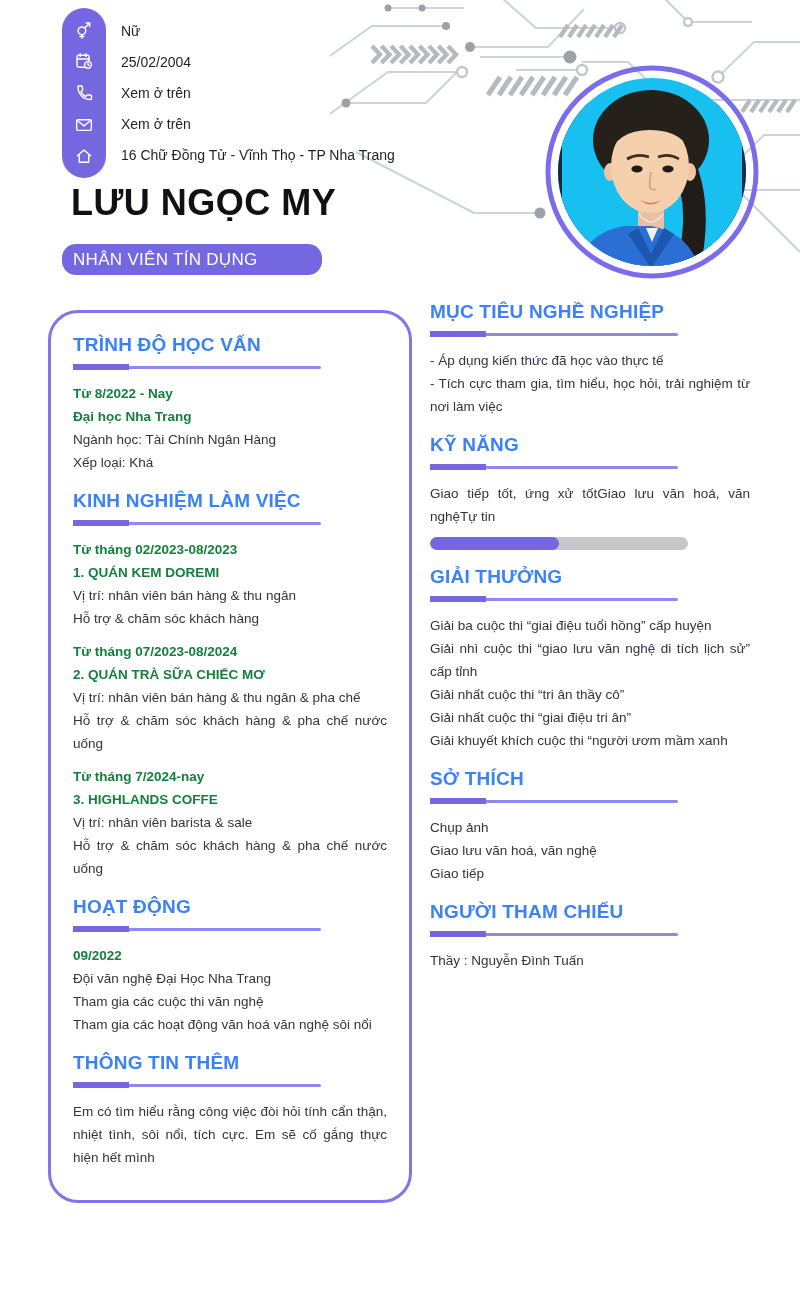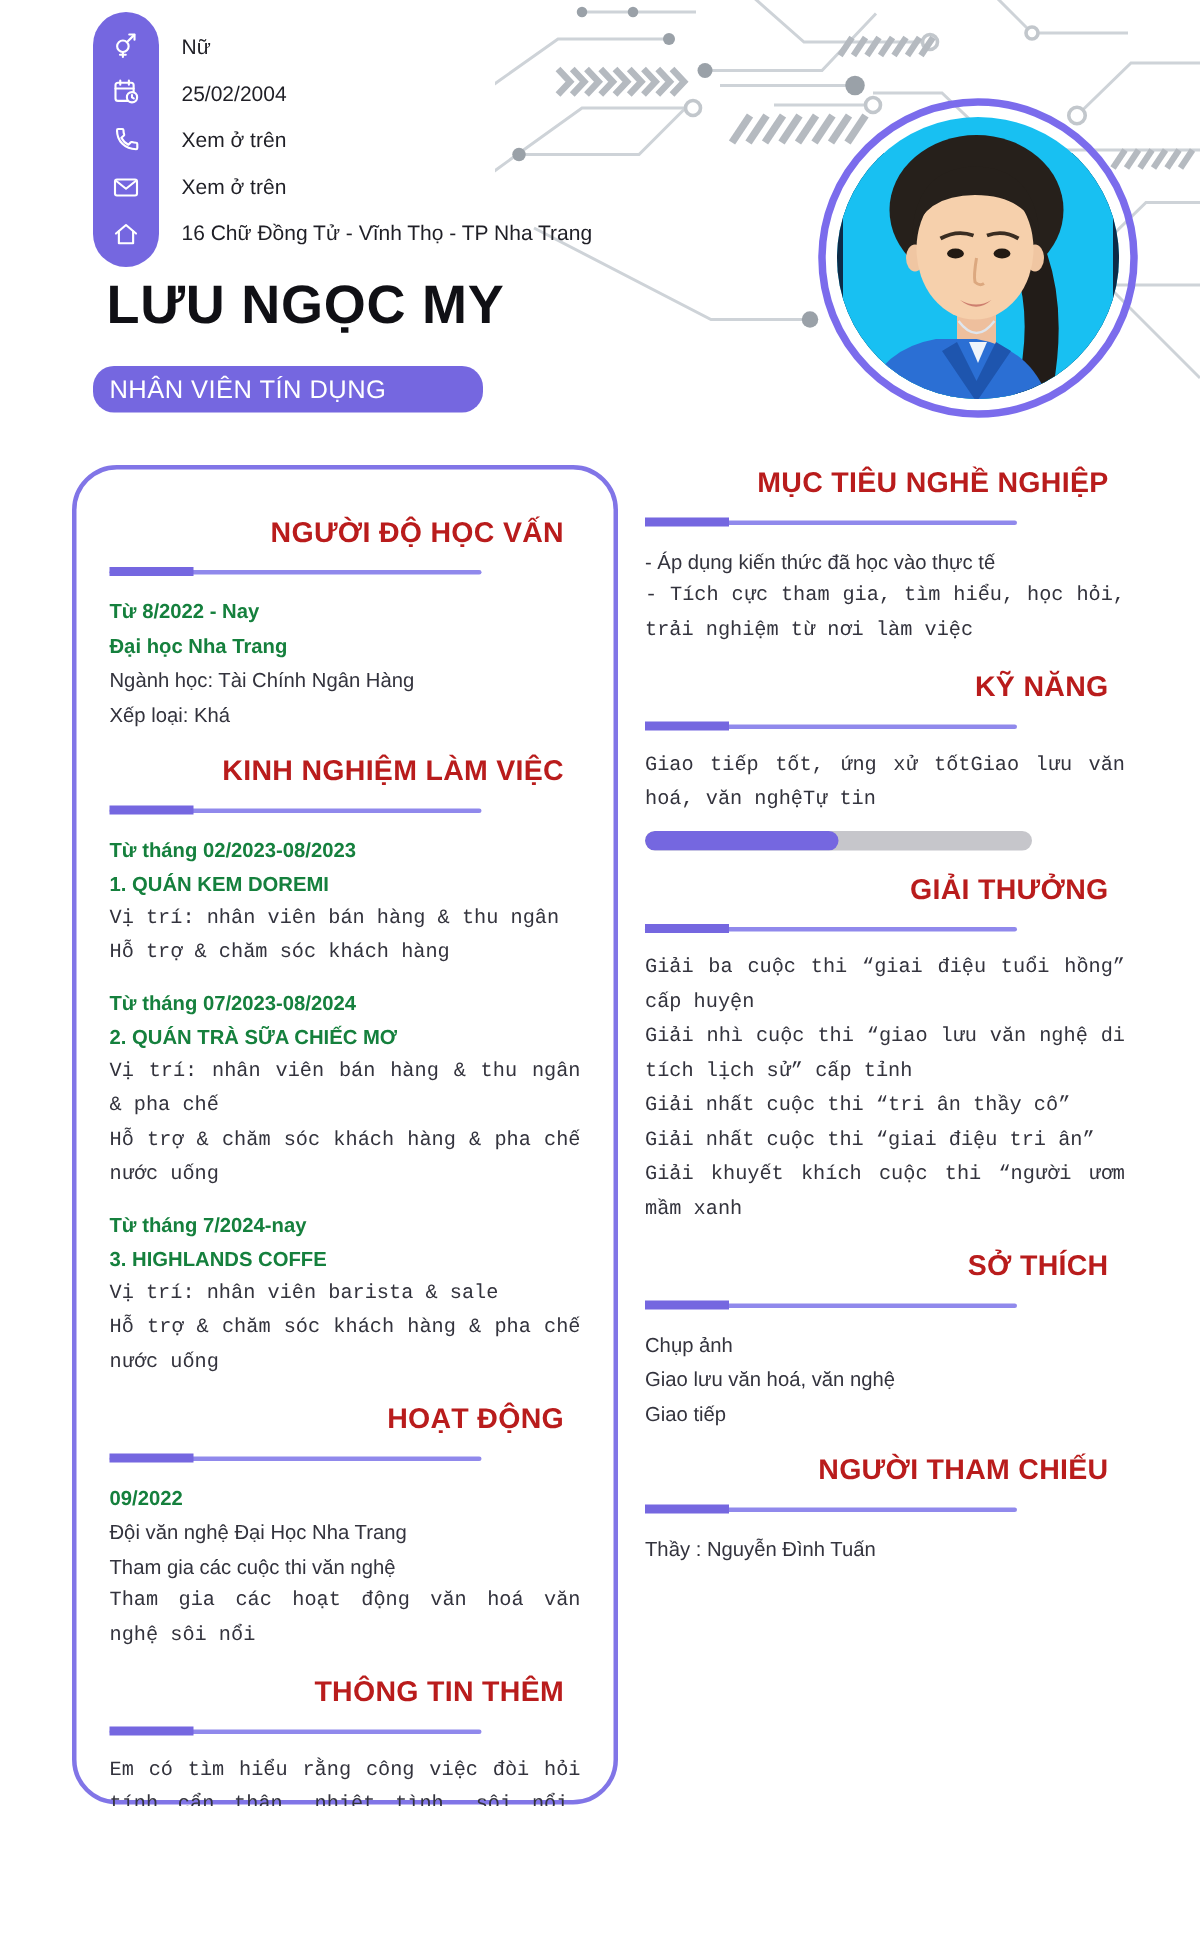--- a/index.html
+++ b/index.html
@@ -27,27 +27,27 @@
              background:#7567e0;color:#ffffff;font-size:17px;line-height:31px;padding-left:11px;
              font-weight:500;letter-spacing:.3px;border-radius:14px;}
 
   
   .panel-left{position:absolute;left:48px;top:310px;width:364px;height:893px;box-sizing:border-box;
               border:3px solid #8175e7;border-radius:30px;padding:21px 22px;}
   .col-right{position:absolute;left:430px;top:301px;width:320px;}
 
   .sec{margin:0 0 16px 0;}
   .sec:last-child{margin-bottom:0;}
-  .sec-h{margin:11px;font-size:19px;font-weight:700;color:#b91c1c;letter-spacing:.2px;text-align:right;}
+  .sec-h{margin:0;font-size:19px;font-weight:700;color:#3b82f6;letter-spacing:.2px;}
   .rule{position:relative;height:6px;width:248px;margin:8px 0 12px;}
   .rule .thin{position:absolute;left:0;top:2px;width:100%;height:3px;background:#9089ec;border-radius:2px;}
   .rule .thick{position:absolute;left:0;top:0;width:56px;height:6px;background:#7567e0;}
 
   p.line{margin:0;font-size:13.5px;line-height:23px;color:#33333d;}
-  p.line.j{text-align:justify;font-family:Liberation Mono, monospace;}
+  p.line.j{text-align:justify;}
   p.line.b{font-weight:700;color:#15803d;}
   .job{margin-top:10px;}
   .job:first-of-type{margin-top:0;}
 
   .skillbar{margin-top:9px;width:258px;height:13px;border-radius:7px;background:#c6c6cb;overflow:hidden;}
   .skillbar .fill{height:100%;background:#7567e0;border-radius:7px;}
 
   .watermark{position:absolute;right:26px;top:1258px;
              font-family:Liberation Serif, serif;
              font-size:15px;color:#c2c2c2;letter-spacing:1px;}
@@ -199,21 +199,21 @@
   </div>
 
   <h1 class="name">LƯU NGỌC MY</h1>
   <div class="title-box">
     <span>NHÂN VIÊN TÍN DỤNG</span>
   </div>
 
   <div class="panel-left">
 
     <section class="sec">
-      <h2 class="sec-h">NGƯỜI ĐỘ HỌC VẤN</h2>
+      <h2 class="sec-h">TRÌNH ĐỘ HỌC VẤN</h2>
       <div class="rule">
           <span class="thin"></span>
           <span class="thick"></span>
         </div>
       <p class="line b">Từ 8/2022 - Nay</p>
       <p class="line b">Đại học Nha Trang</p>
       <p class="line">Ngành học: Tài Chính Ngân Hàng</p>
       <p class="line">Xếp loại: Khá</p>
     </section>
 

